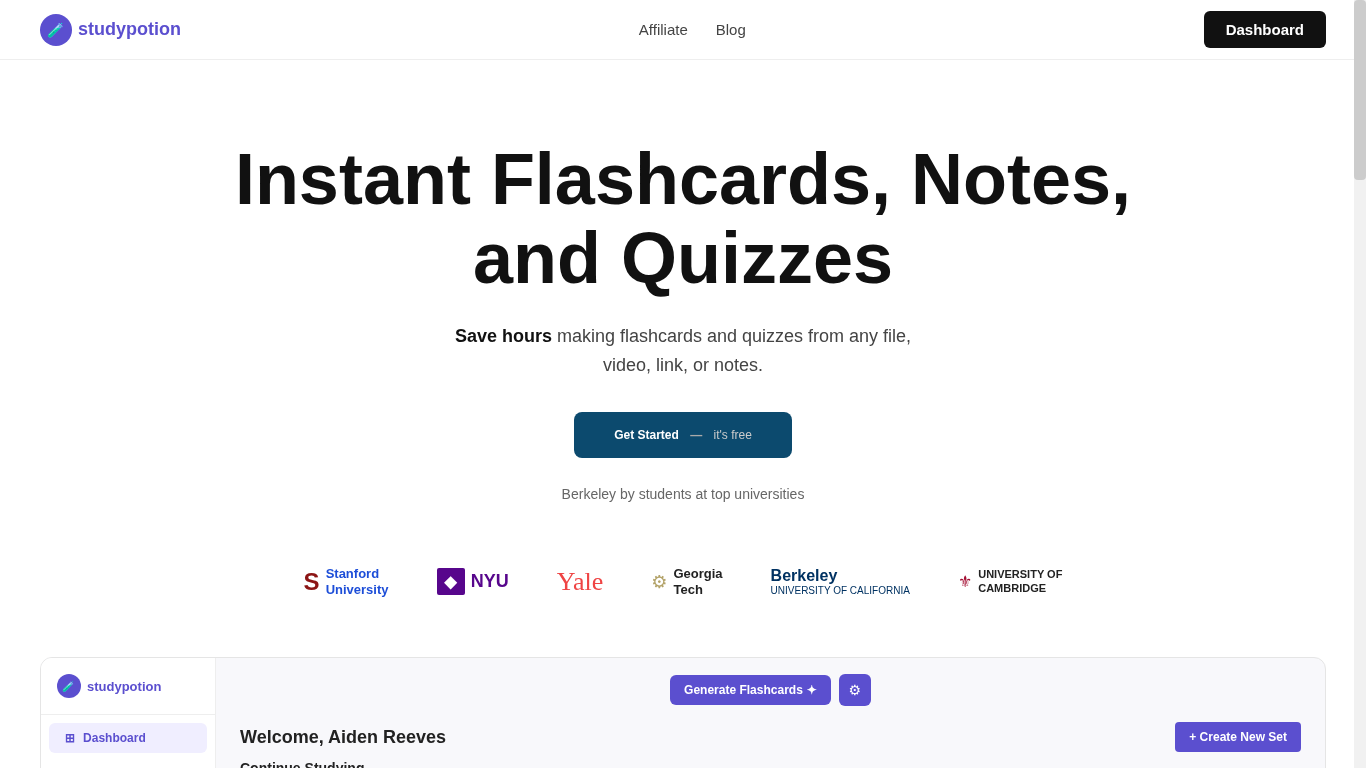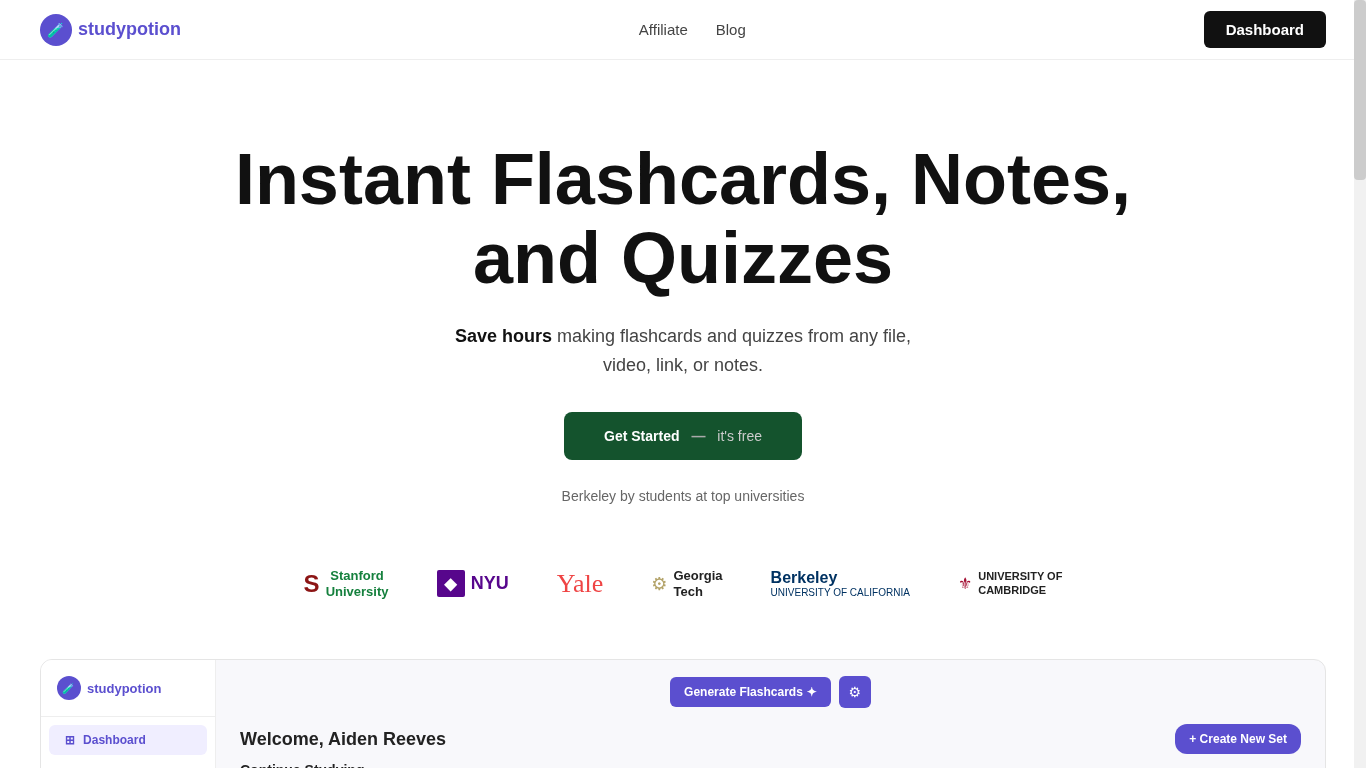--- a/index.html
+++ b/index.html
@@ -42,40 +42,40 @@
       font-size: 72px; font-weight: 900; color: #111;
       line-height: 1.1; max-width: 900px; margin: 0 auto 24px;
     }
     .hero-subtitle {
       font-size: 18px; color: #444; max-width: 500px; margin: 0 auto 32px;
       line-height: 1.6;
     }
     .hero-subtitle strong { color: #111; font-weight: 700; margin-top: 36px; }
     .hero-cta-btn {
       display: inline-block;
-      background: #14532d; color: #fff;
+      background: #0c4a6e; color: #fff;
       border: none; border-radius: 8px;
-      padding: 16px 40px; font-size: 14px; font-weight: 600;
+      padding: 16px 40px; font-size: 12px; font-weight: 600;
       cursor: pointer; text-decoration: none;
     }
     .hero-cta-btn .dash { color: #aaa; margin: 0 8px; }
     .hero-cta-btn .free-text { color: #ccc; font-weight: 400; }
 
     .trusted-text {
       margin-top: 28px; color: #666; font-size: 14px;
     }
 
     
     .universities {
       display: flex; align-items: center; justify-content: center;
       gap: 48px; padding: 24px 40px 40px; flex-wrap: wrap;
     }
     .stanford-logo { display: flex; align-items: center; gap: 6px; }
     .stanford-logo .s-icon { color: #8c1515; font-size: 22px; }
-    .stanford-logo .s-text { font-size: 13px; font-weight: 600; color: #15803d; line-height: 1.2; text-align: center; }
+    .stanford-logo .s-text { font-size: 13px; font-weight: 600; color: #1d4ed8; line-height: 1.2; }
     .nyu-logo { display: flex; align-items: center; gap: 6px; }
     .nyu-box { background: #57068c; color: white; padding: 4px 8px; font-size: 16px; font-weight: 900; border-radius: 2px; }
     .nyu-text { font-size: 18px; font-weight: 700; color: #57068c; }
     .yale-text { font-size: 26px; font-weight: 400; color: #ef4444; font-family: Georgia, serif; }
     .gatech-logo { display: flex; align-items: center; gap: 6px; }
     .gatech-icon { color: #b3a369; font-size: 18px; }
     .gatech-text { font-size: 13px; font-weight: 700; color: #222; line-height: 1.2; }
     .berkeley-logo { font-size: 16px; font-weight: 600; color: #003262; }
     .berkeley-sub { font-size: 10px; font-weight: 400; display: block; }
     .cambridge-logo { display: flex; align-items: center; gap: 6px; }
@@ -132,21 +132,21 @@
       display: flex; align-items: center; gap: 4px;
     }
     .settings-btn {
       width: 32px; height: 32px; border-radius: 6px;
       background: #5b4fcf; color: white;
       display: flex; align-items: center; justify-content: center;
       font-size: 14px; cursor: pointer;
     }
     .dash-welcome { font-size: 18px; font-weight: 700; color: #222; }
     .create-btn {
-      background: #5b4fcf; color: white; border: none; border-radius: 12px;
+      background: #5b4fcf; color: white; border: none; border-radius: 4px;
       padding: 8px 14px; font-size: 12px; font-weight: 600; cursor: pointer;
     }
     .dash-section-title { font-size: 14px; font-weight: 700; color: #222; margin-top: 8px; }
 
     
     .page-scrollbar {
       position: fixed; right: 0; top: 0; width: 12px; height: 768px;
       background: #f1f1f1; z-index: 200;
     }
     .page-scrollbar-thumb {

